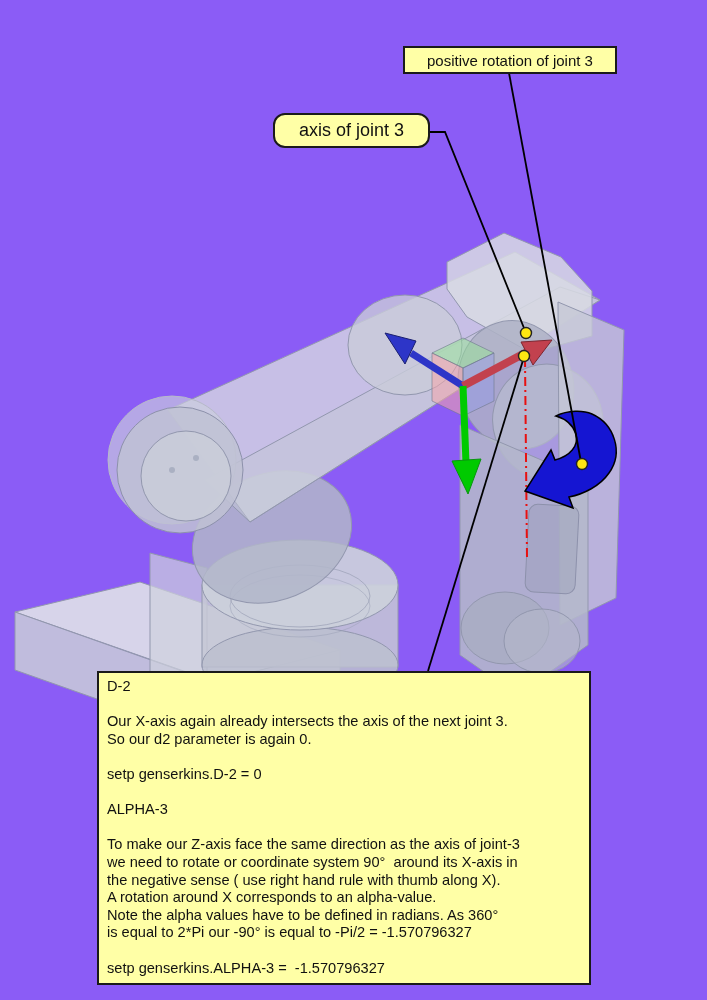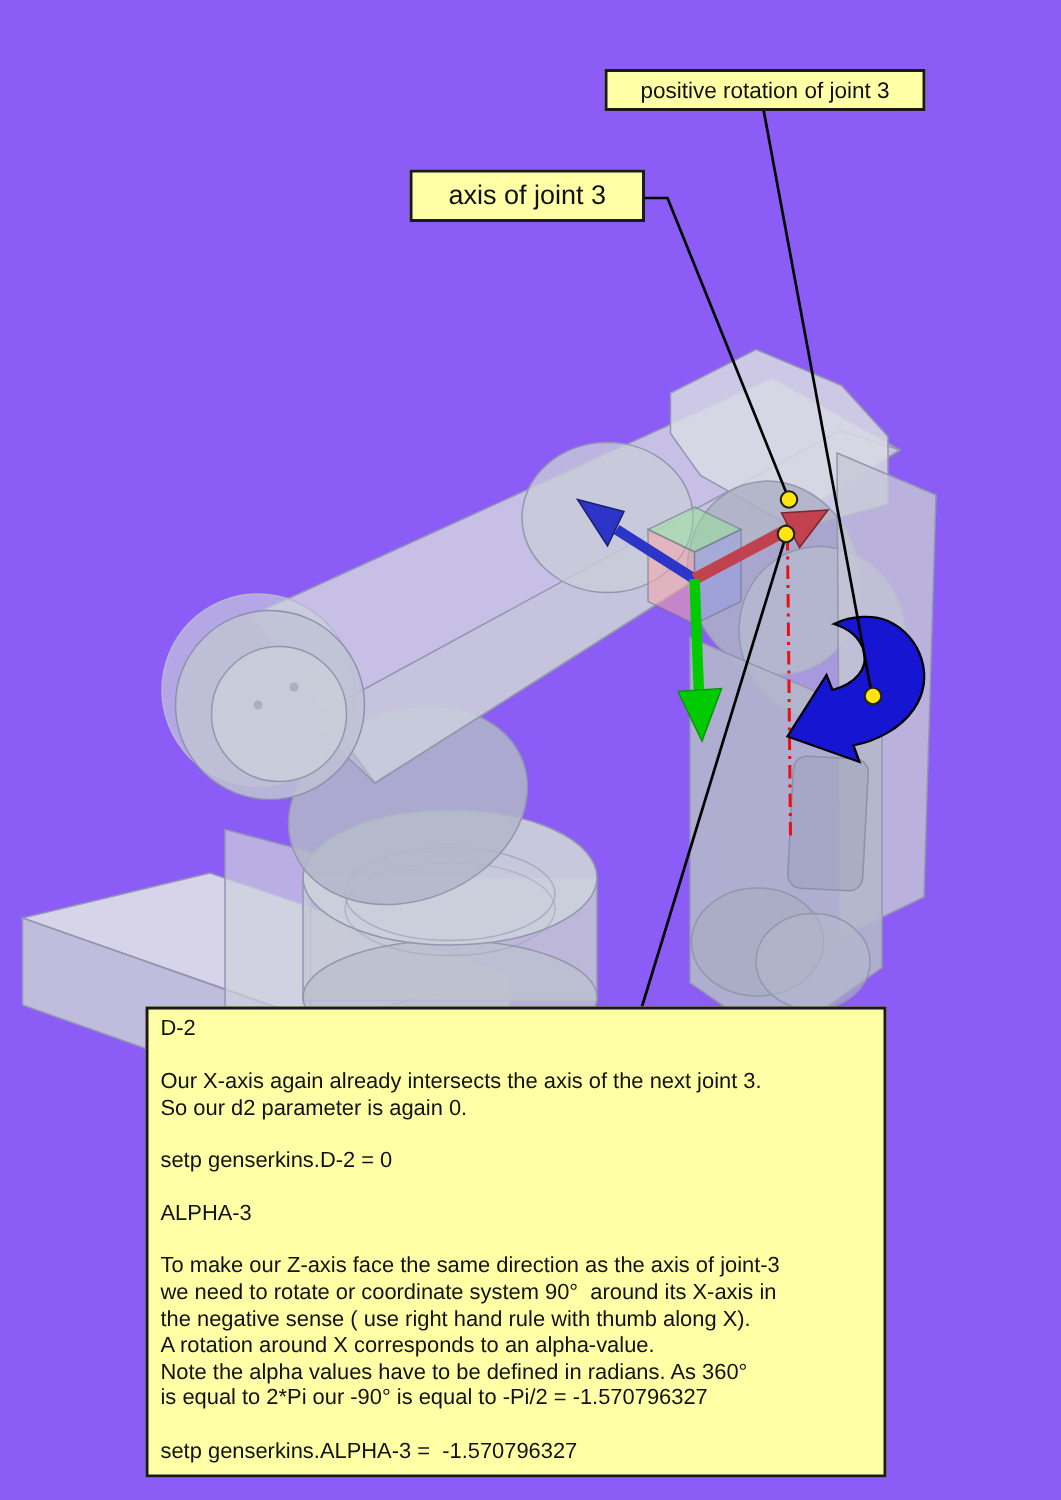--- a/index.html
+++ b/index.html
@@ -6,21 +6,21 @@
   .stage{
     position:relative;width:707px;height:1000px;background:#8b5cf6;overflow:hidden;
     font-family:"Liberation Sans",sans-serif;
   }
   .stage svg{position:absolute;left:0;top:0;}
   .callout{
     position:absolute;box-sizing:border-box;background:#ffffa6;border:2px solid #1a1a1a;
     color:#111;display:flex;align-items:center;justify-content:center;white-space:nowrap;
   }
   .callout-1{left:403px;top:46px;width:214px;height:28px;font-size:15px;}
-  .callout-2{left:273px;top:113px;width:157px;height:35px;font-size:18px;}
+  .callout-2{left:273px;top:113px;width:157px;height:35px;font-size:18px;border-radius:12px;}
   .notebox{
     position:absolute;left:85px;top:671px;width:494px;height:314px;box-sizing:border-box;
     background:#ffffa6;border:2px solid #1a1a1a;padding:5px 8px 4px 8px;margin-left:12px;
   }
   .notebox .note-text{
     font-size:14.6px;line-height:17.6px;color:#111;white-space:pre-wrap;
   }
 </style>
 </head>
 <body>

